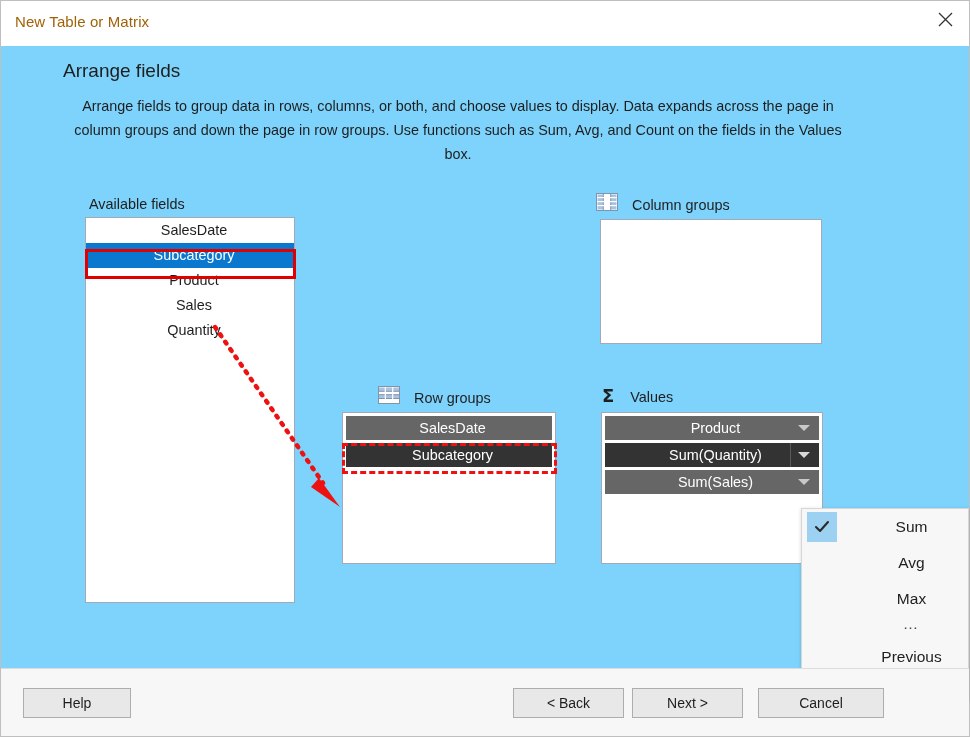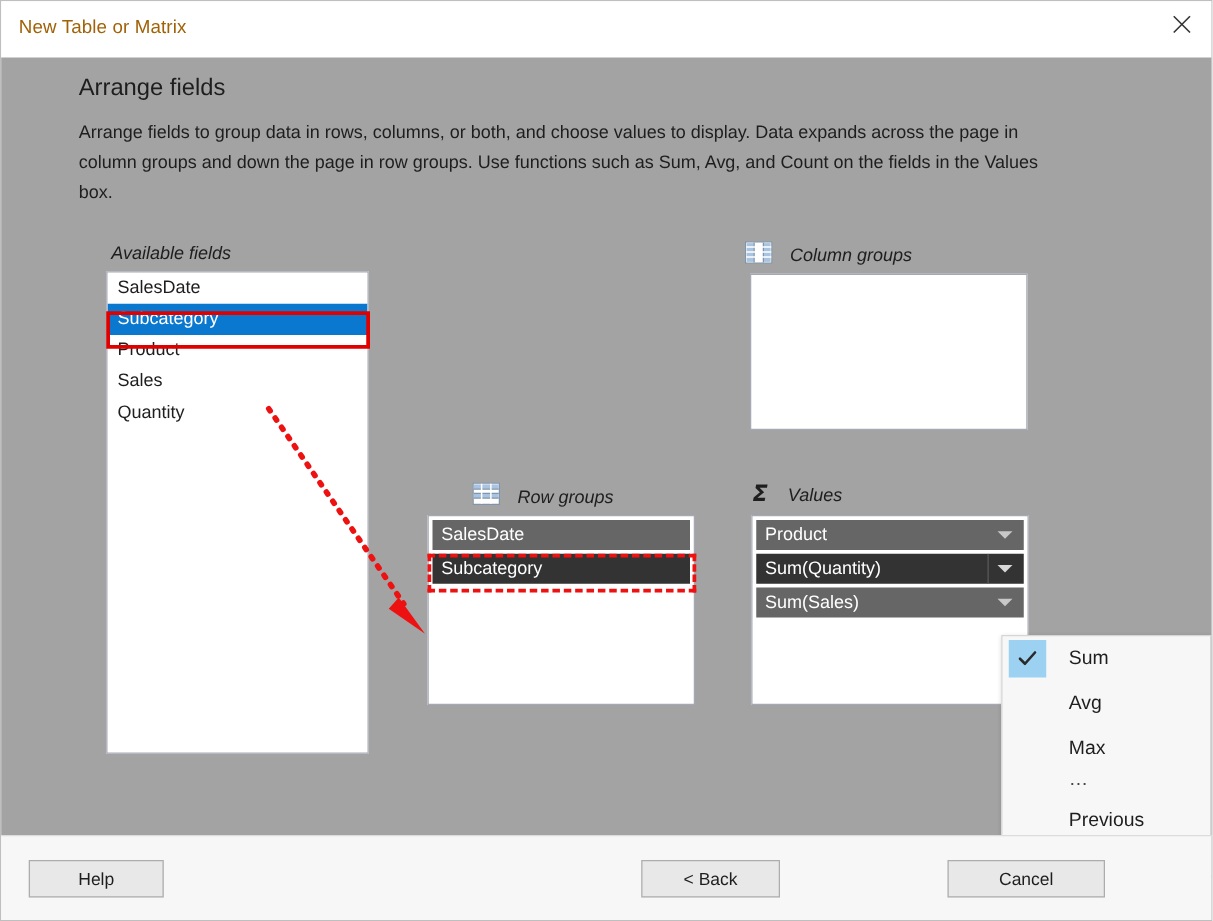--- a/index.html
+++ b/index.html
@@ -48,21 +48,22 @@
     cursor: pointer;
     background: transparent;
     border: none;
   }
   .close-btn svg { display: block; }
 
   
   .dlg-body {
     position: relative;
     flex: 1 1 auto;
-    background: #a3a3a3;
+    background: #7dd3fc;
+    text-align: center;
   }
 
   .heading {
     position: absolute;
     left: 62px; top: 14px;
     font-size: 19px;
     color: #1e1e1e;
   }
   .descr {
     position: absolute;
@@ -72,21 +73,20 @@
     line-height: 24px;
     color: #1e1e1e;
   }
 
   
   .sec-label {
     position: absolute;
     font-size: 14.4px;
     color: #1e1e1e;
     white-space: nowrap;
-    font-style: italic;
   }
   .sec-label .lbl-txt { vertical-align: middle; }
 
   
   .grid-icon {
     display: inline-block;
     vertical-align: middle;
     margin-right: 10px;
     position: relative;
     top: -1px;
@@ -360,16 +360,17 @@
     <svg id="arrow-svg">
       <line x1="214" y1="281" x2="322" y2="437" stroke="#ee1111" stroke-width="4.5" stroke-dasharray="2 7" stroke-linecap="round"></line>
       <polygon points="339,461 310,441 318,432" fill="#ee1111"></polygon>
     </svg>
 
   </div>
 
   <div class="footer">
     <button class="btn" style="left:22px; width:108px;">Help</button>
     <button class="btn" style="left:512px; width:111px;">&lt; Back</button>
+    <button class="btn" style="left:631px; width:111px;">Next &gt;</button>
     <button class="btn" style="left:757px; width:126px;">Cancel</button>
   </div>
 
 </div>
 
 </body></html>

